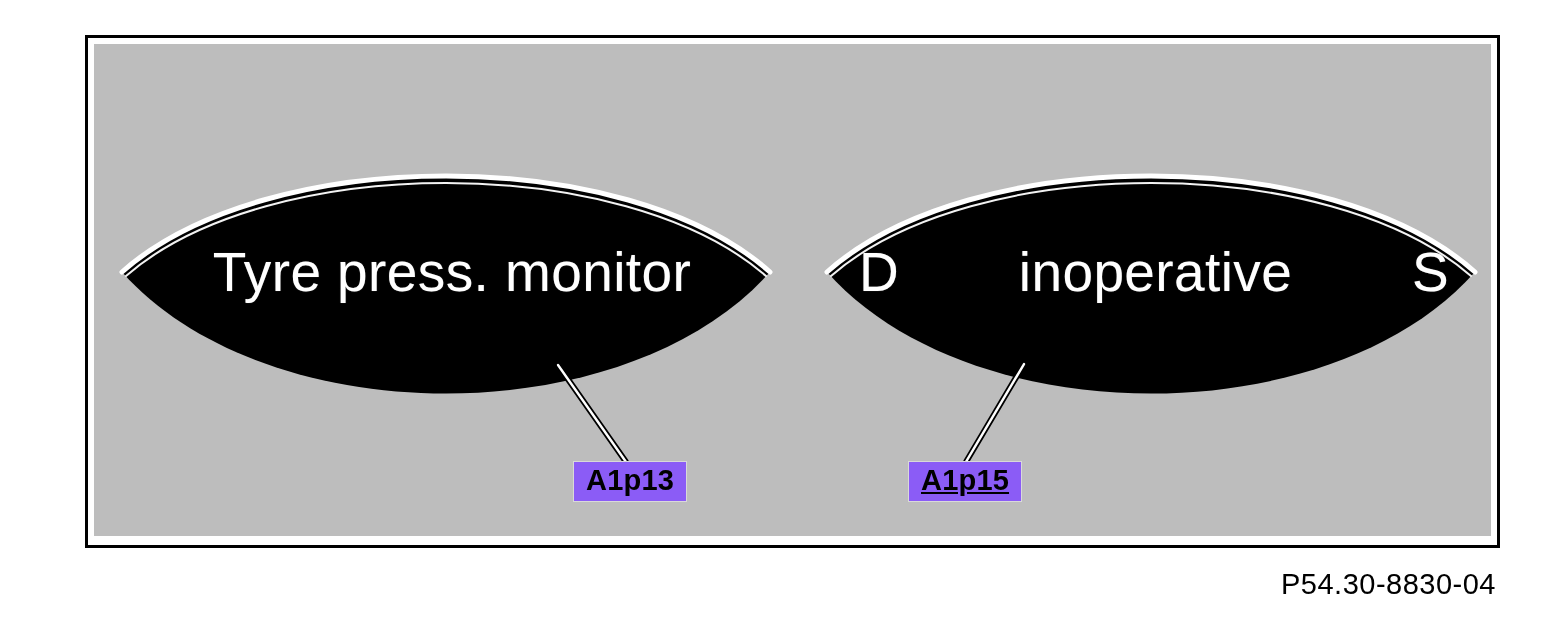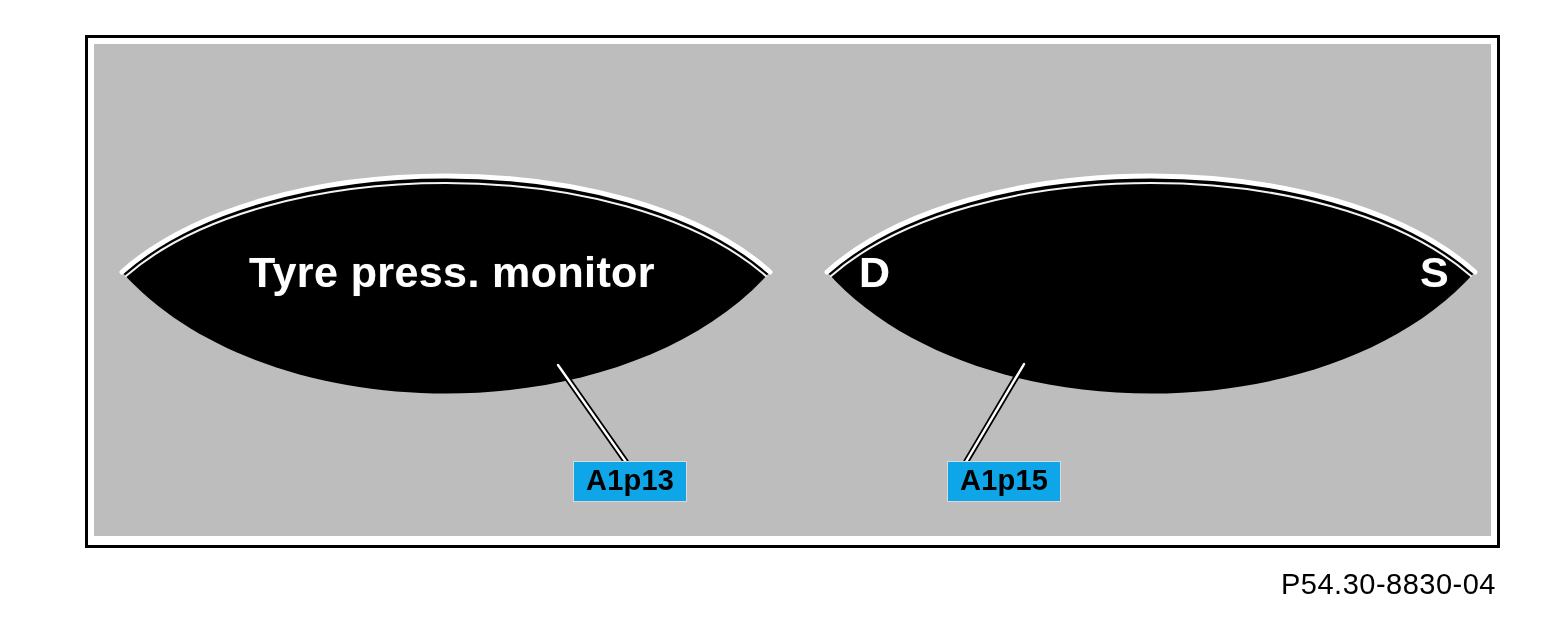--- a/index.html
+++ b/index.html
@@ -52,22 +52,22 @@
   .lens-text {
     position: absolute;
     left: 0;
     top: 0;
     width: 100%;
     height: 100%;
     display: flex;
     align-items: center;
     justify-content: center;
     color: #ffffff;
-    font-size: 43px;
-    font-weight: 700;
+    font-size: 55px;
+    font-weight: 400;
     letter-spacing: 0.4px;
     white-space: nowrap;
     pointer-events: none;
     text-shadow: 0 0 1px rgba(255,255,255,0.35);
   }
 
   
   #lens-left {
     left: 22px;
     width: 660px;
@@ -92,32 +92,32 @@
     text-align: center;
     margin: 0 10px;
   }
   #lens-right .lens-text .seg-side {
     flex: 0 0 auto;
   }
 
   
   .callout-box {
     position: absolute;
-    background: #0ea5e9;
+    background: #8b5cf6;
     color: #000000;
     font-size: 29px;
     font-weight: bold;
     letter-spacing: 0.2px;
     padding: 4px 12px 6px 12px;
     line-height: 1;
     box-shadow: 0 0 0 1px #d9d9d9;
     white-space: nowrap;
   }
   #callout-a1p13 { left: 480px; top: 418px; }
-  #callout-a1p15 { left: 854px; top: 418px; }
+  #callout-a1p15 { left: 815px; top: 418px; text-decoration: underline; }
 
   
   #leader-overlay {
     position: absolute;
     left: 0; top: 0;
     width: 100%;
     height: 100%;
     pointer-events: none;
   }
 
@@ -149,20 +149,21 @@
     </div>
 
     <div class="lens-wrap" id="lens-right">
       <svg class="lens-svg" width="660" height="495" viewBox="0 0 660 495">
         <path d="M 6,228 C 150,100 510,100 654,228 C 510,390 150,390 6,228 Z" fill="#000000"></path>
         <path d="M 6,228 C 150,100 510,100 654,228" fill="none" stroke="#ffffff" stroke-width="5" stroke-linecap="round"></path>
         <path d="M 10,232 C 152,108 508,108 650,232" fill="none" stroke="#f2f2f2" stroke-width="2" stroke-linecap="round"></path>
       </svg>
       <div class="lens-text" style="height:456px;">
         <span class="seg-side">D</span>
+        <span class="seg-mid">inoperative</span>
         <span class="seg-side">S</span>
       </div>
     </div>
 
     <svg id="leader-overlay" viewBox="0 0 1403 495" preserveAspectRatio="none">
 
       <g>
         <line x1="466" y1="323" x2="534" y2="420" stroke="#000000" stroke-width="6" stroke-linecap="round"></line>
         <line x1="466" y1="323" x2="534" y2="420" stroke="#ffffff" stroke-width="2.4" stroke-linecap="round"></line>
       </g>

